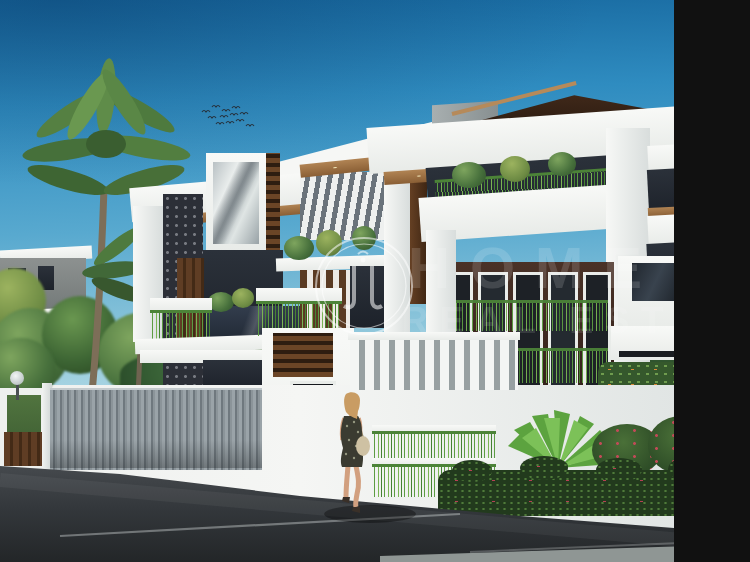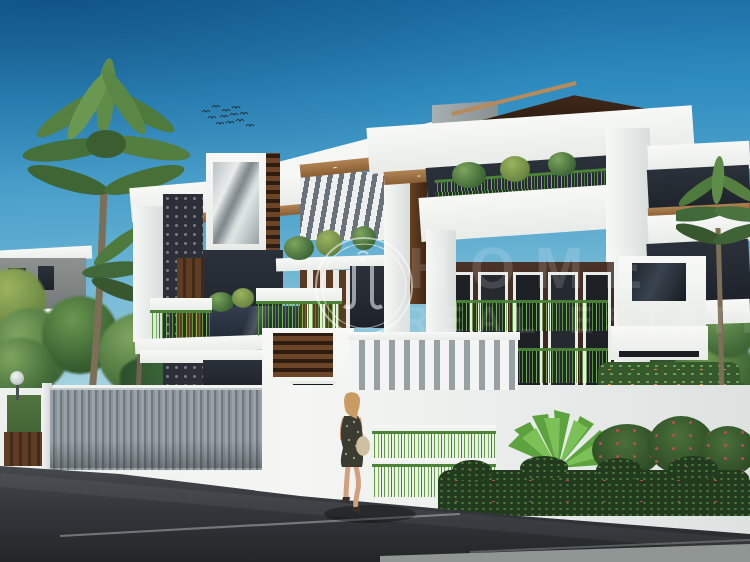--- a/index.html
+++ b/index.html
@@ -1,16 +1,16 @@
 <!DOCTYPE html>
 <html><head>
 <meta charset="utf-8">
 <style>
   html,body{margin:0;padding:0;background:#111;font-family:"DejaVu Sans",sans-serif;}
-  .stage{position:relative;width:750px;height:562px;overflow:hidden;background:#7f1d1d;}
+  .stage{position:relative;width:674px;height:562px;overflow:hidden;background:#7f1d1d;}
   .abs{position:absolute;}
   
   .sky{left:0;top:0;width:750px;height:562px;
     background:linear-gradient(178deg,#17689f 0%,#2f8cc0 18%,#58a9cf 40%,#93c9dc 60%,#c8e6ec 78%,#e7f4f4 95%);}
   .sky-corner{left:0;top:0;width:750px;height:240px;
     background:radial-gradient(ellipse at 8% 0%,rgba(8,52,96,.38),transparent 55%);}
   
   .tree{border-radius:50%;filter:blur(1.2px);}
   .t1{background:radial-gradient(circle at 35% 30%,#7ea55e,#47703c 60%,#30512a);}
   .t2{background:radial-gradient(circle at 40% 30%,#6a9750,#3c6433 60%,#27441f);}

